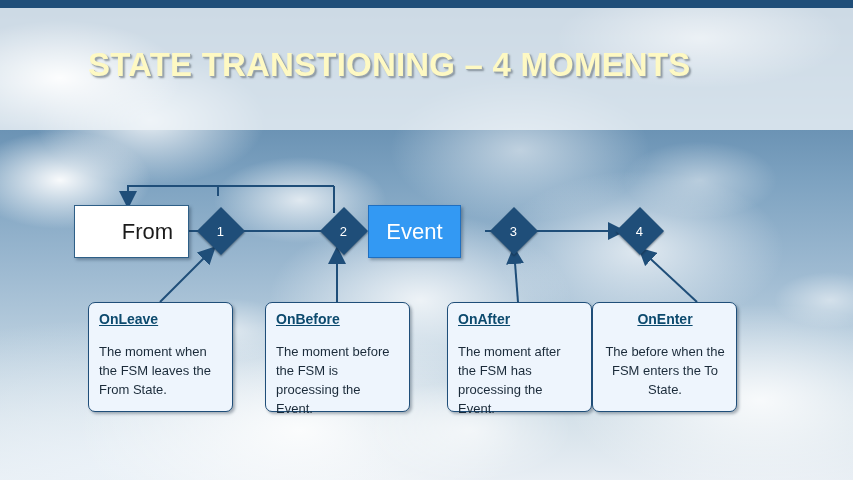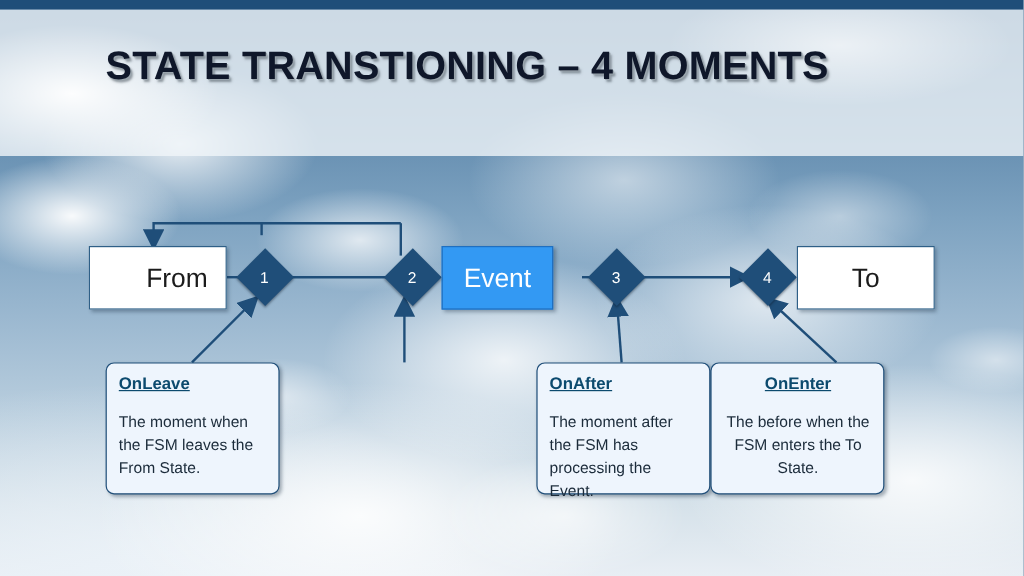--- a/index.html
+++ b/index.html
@@ -50,23 +50,23 @@
     position: absolute; left: 0; top: 8px; width: 853px; height: 122px;
     background: rgba(240,245,249,0.80);
   }
   .titleband-inner {
     position: absolute; left: 0; top: 0; width: 853px; height: 100%;
     background:
       radial-gradient(ellipse 170px 80px at 60px 70px, rgba(255,255,255,.95) 0%, rgba(255,255,255,.0) 72%),
       radial-gradient(ellipse 200px 70px at 700px 30px, rgba(255,255,255,.6) 0%, rgba(255,255,255,.0) 72%);
   }
   .slide-title {
-    position: absolute; left: 88px; top: 36px;
+    position: absolute; left: 88px; top: 46px;
     font-size: 33px; font-weight: bold; letter-spacing: .2px;
-    color: #0f172a;
+    color: #fef9c3;
     text-shadow: 1px 1px 0 #9aa5ad, 2px 2px 2px rgba(70,80,90,.55);
     white-space: nowrap;
   }
 
   
   #lines { position: absolute; left: 0; top: 0; width: 853px; height: 480px; }
 
   
   .state-box {
     position: absolute;
@@ -172,41 +172,42 @@
       <path d="M697,302 L641,250" marker-end="url(#arrow)"></path>
     </g>
   </svg>
 
   <div class="state-box" id="box-from">
     <span>From</span>
   </div>
   <div class="event-box" id="box-event">
     <span>Event</span>
   </div>
-  <div class="state-box" id="box-to">
-    <span>To</span>
-  </div>
 
   <div class="diamond" id="dia-1">
     <span>1</span>
   </div>
   <div class="diamond" id="dia-2">
     <span>2</span>
   </div>
   <div class="diamond" id="dia-3">
     <span>3</span>
   </div>
   <div class="diamond" id="dia-4">
     <span>4</span>
   </div>
 
   <div class="callout" id="call-1">
     <div class="c-title">OnLeave</div>
     <div class="c-body">The moment when the FSM leaves the From State.</div>
   </div>
+  <div class="callout" id="call-2">
+    <div class="c-title">OnBefore</div>
+    <div class="c-body">The moment before the FSM is processing the Event.</div>
+  </div>
   <div class="callout" id="call-3">
     <div class="c-title">OnAfter</div>
     <div class="c-body">The moment after the FSM has processing the Event.</div>
   </div>
   <div class="callout" id="call-4">
     <div class="c-title">OnEnter</div>
     <div class="c-body">The before when the FSM enters the To State.</div>
   </div>
 
 </div>

